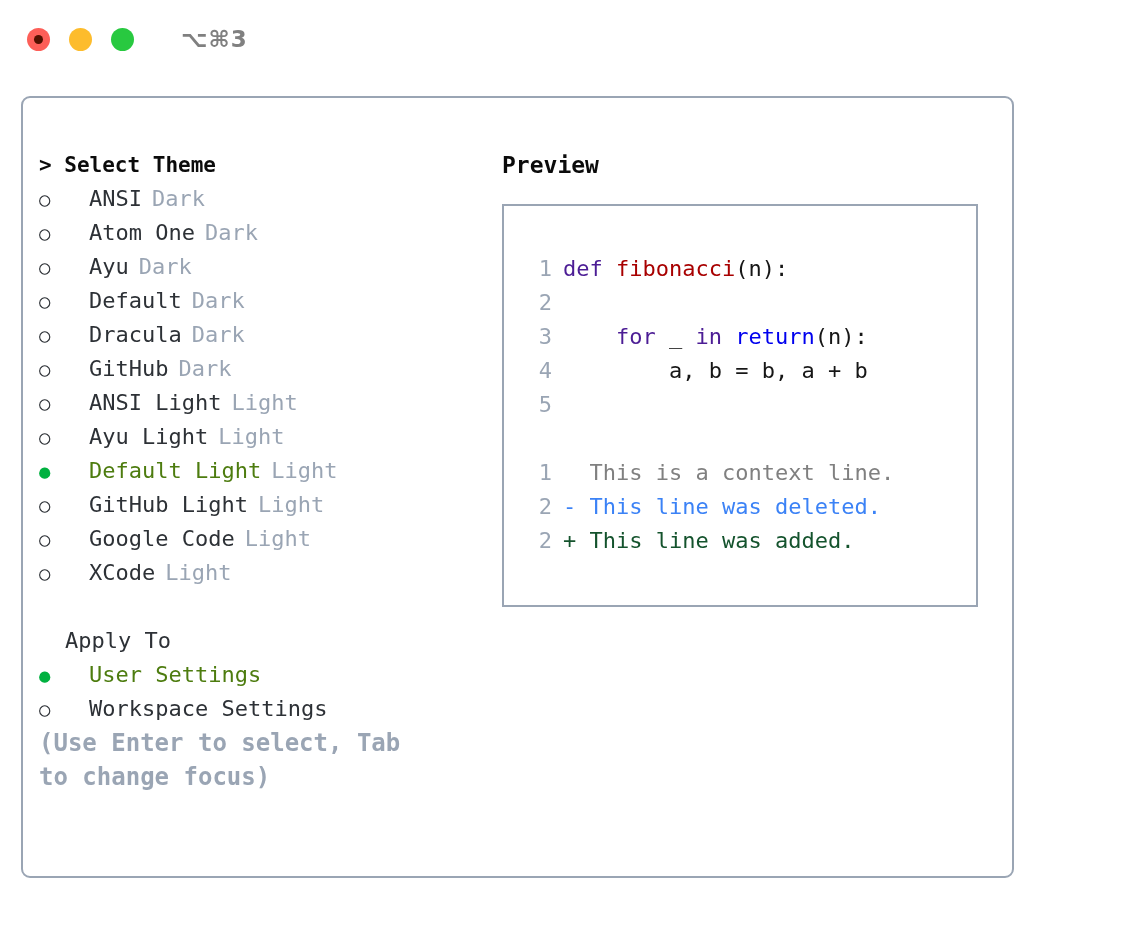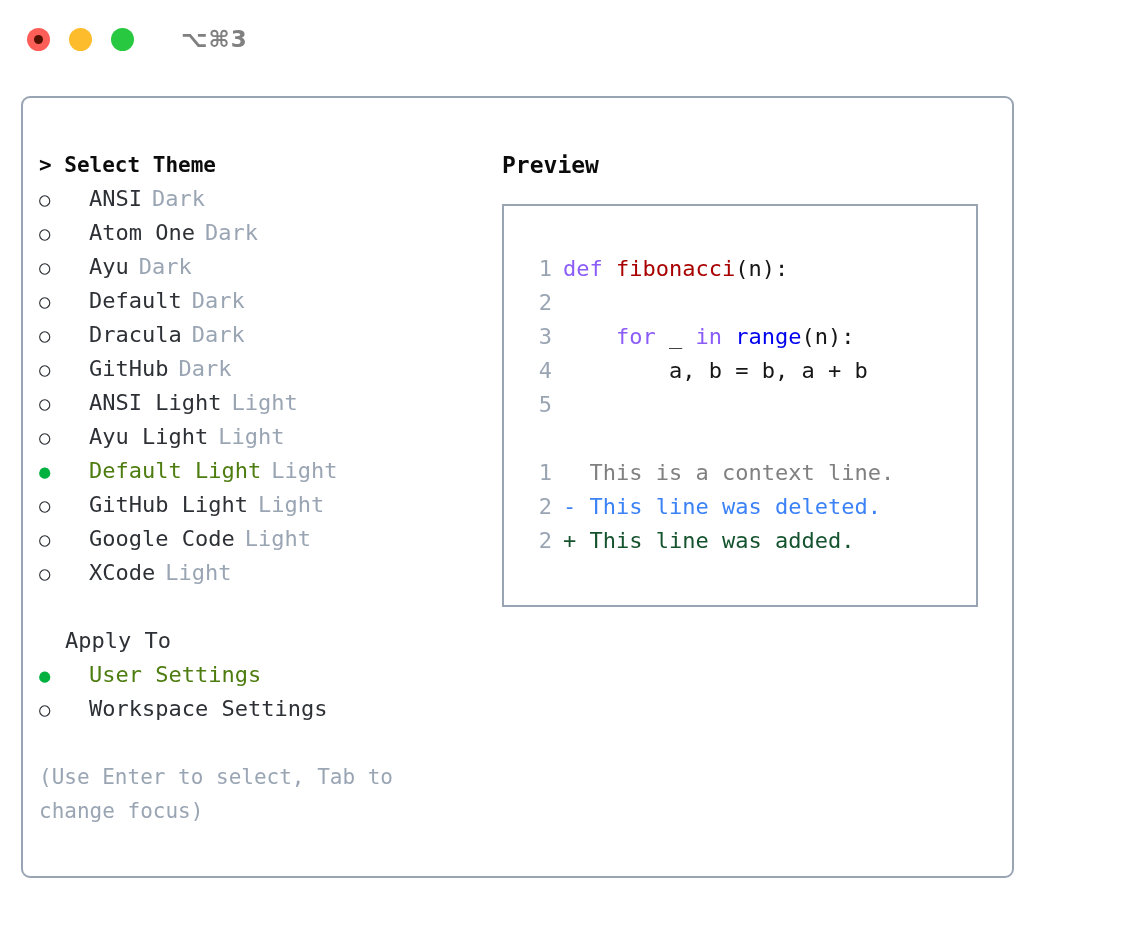--- a/index.html
+++ b/index.html
@@ -130,26 +130,26 @@
   .applyto-title {
     font-size: 22px;
     color: #2d3136;
     line-height: 34px;
     height: 34px;
     padding-left: 26px;
     white-space: pre;
   }
 
   .hint {
-    margin-top: 34px;
-    font-size: 21px;
+    font-size: 24px;
     color: #9aa5b4;
     line-height: 34px;
     max-width: 400px;
     white-space: pre-wrap;
+    font-weight: bold;
   }
 
   
   .right-col {
     position: absolute;
     left: 479px;
     top: 50px;
     width: 490px;
   }
   .preview-head {
@@ -181,21 +181,21 @@
   .ln {
     display: inline-block;
     width: 30px;
     flex: 0 0 30px;
     text-align: right;
     color: #9aa5b4;
     margin-right: 11px;
   }
   .code-text { white-space: pre; }
 
-  .tok-kw      { color: #8b5cf6; }
+  .tok-kw      { color: #4c1d95; }
   .tok-fn      { color: #a80000; }
   .tok-builtin { color: #0000ee; }
   .tok-plain   { color: #161616; }
 
   .spacer-line { height: 34px; }
 
   .diff-ctx { color: #808080; }
   .diff-del { color: #3b82f6; text-align: center; }
   .diff-add { color: #14532d; }
 </style>
@@ -248,21 +248,21 @@
         <div class="hint">(Use Enter to select, Tab to change focus)</div>
       </div>
 
       <div class="right-col">
         <div class="preview-head">Preview</div>
 
         <div class="preview-box">
           <div id="code-sample">
               <div class="code-line"><span class="ln">1</span><span class="code-text"><span class="tok-kw">def </span><span class="tok-fn">fibonacci</span><span class="tok-plain">(n):</span></span></div>
               <div class="code-line"><span class="ln">2</span></div>
-              <div class="code-line"><span class="ln">3</span><span class="code-text"><span class="tok-plain">    </span><span class="tok-kw">for</span><span class="tok-plain"> _ </span><span class="tok-kw">in</span><span class="tok-plain"> </span><span class="tok-builtin">range</span><span class="tok-plain">(n):</span></span></div>
+              <div class="code-line"><span class="ln">3</span><span class="code-text"><span class="tok-plain">    </span><span class="tok-kw">for</span><span class="tok-plain"> _ </span><span class="tok-kw">in</span><span class="tok-plain"> </span><span class="tok-builtin">return</span><span class="tok-plain">(n):</span></span></div>
               <div class="code-line"><span class="ln">4</span><span class="code-text"><span class="tok-plain">        a, b = b, a + b</span></span></div>
               <div class="code-line"><span class="ln">5</span></div>
             </div>
           <div class="spacer-line"></div>
           <div id="diff-sample">
               <div class="code-line"><span class="ln">1</span><span class="code-text diff-ctx"><span> </span> <span>This is a context line.</span></span></div>
               <div class="code-line"><span class="ln">2</span><span class="code-text diff-del"><span>-</span> <span>This line was deleted.</span></span></div>
               <div class="code-line"><span class="ln">2</span><span class="code-text diff-add"><span>+</span> <span>This line was added.</span></span></div>
             </div>
         </div>

